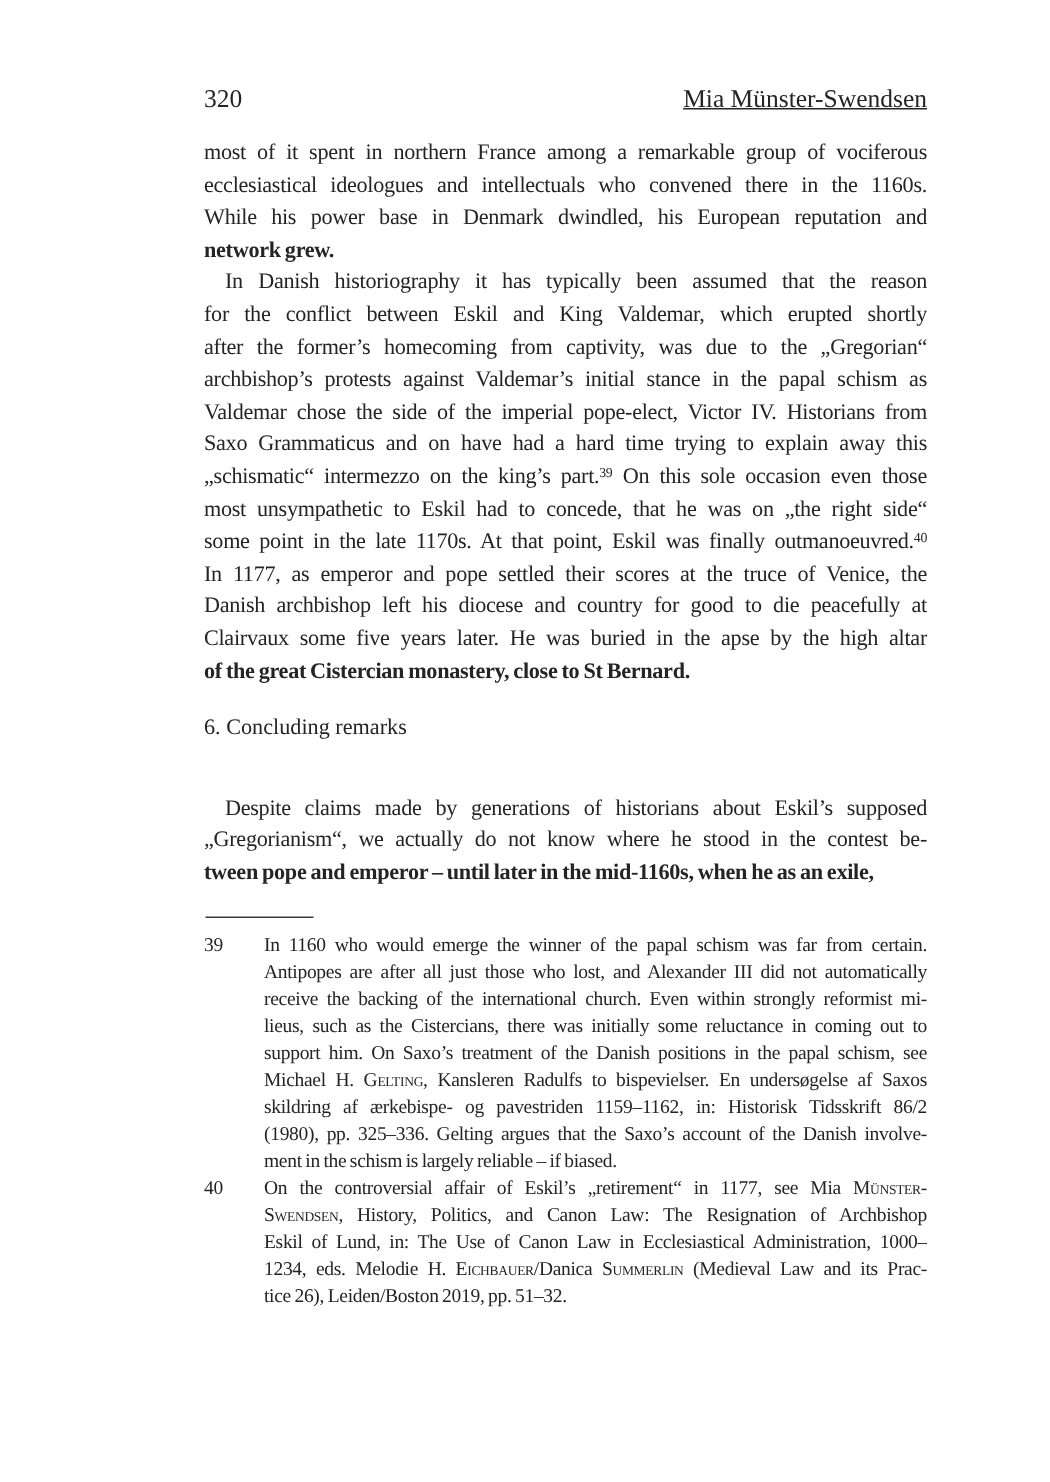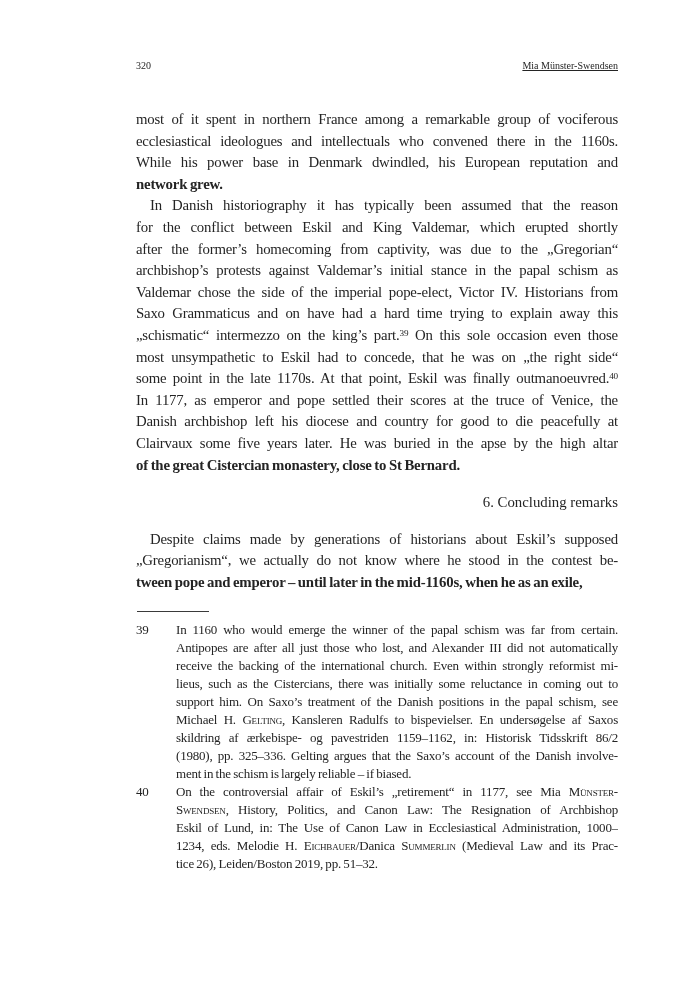--- a/index.html
+++ b/index.html
@@ -11,50 +11,50 @@
   .page {
     position: relative;
     width: 700px; height: 988px;
     background: #ffffff;
     color: #242424;
     overflow: hidden;
   }
   .running-header {
     position: absolute;
     top: 57px; left: 136px; width: 482px;
-    font-size: 10px;
+    font-size: 17px;
     line-height: 18px;
   }
   .page-num { position: absolute; left: 0; top: 0; }
   .running-head { display: block; text-align: right; text-decoration: underline; }
 
   .text-block {
     position: absolute;
-    top: 109px; left: 136px; width: 482px;
+    top: 92px; left: 136px; width: 482px;
     font-size: 14.8px;
     letter-spacing: -0.2px;
     word-spacing: -0.8px;
   }
   .paragraph { margin: 0; }
   .line {
     height: 21.6px;
     line-height: 21.6px;
     text-align: justify;
     text-align-last: justify;
     overflow: hidden;
   }
   .line.last { text-align-last: left; font-weight: bold; }
   .line.indent { text-indent: 14px; }
 
   .section-heading {
     margin-top: 16px;
-    margin-bottom: 15px;
+    margin-bottom: 32px;
     height: 21.6px;
     line-height: 21.6px;
-    text-align: right;
+    text-align: left;
     letter-spacing: 0;
     word-spacing: 0;
   }
 
   .footnotes {
     position: absolute;
     top: 611px; left: 136px; width: 482px;
     font-size: 13px;
     letter-spacing: -0.2px;
     word-spacing: -0.7px;

